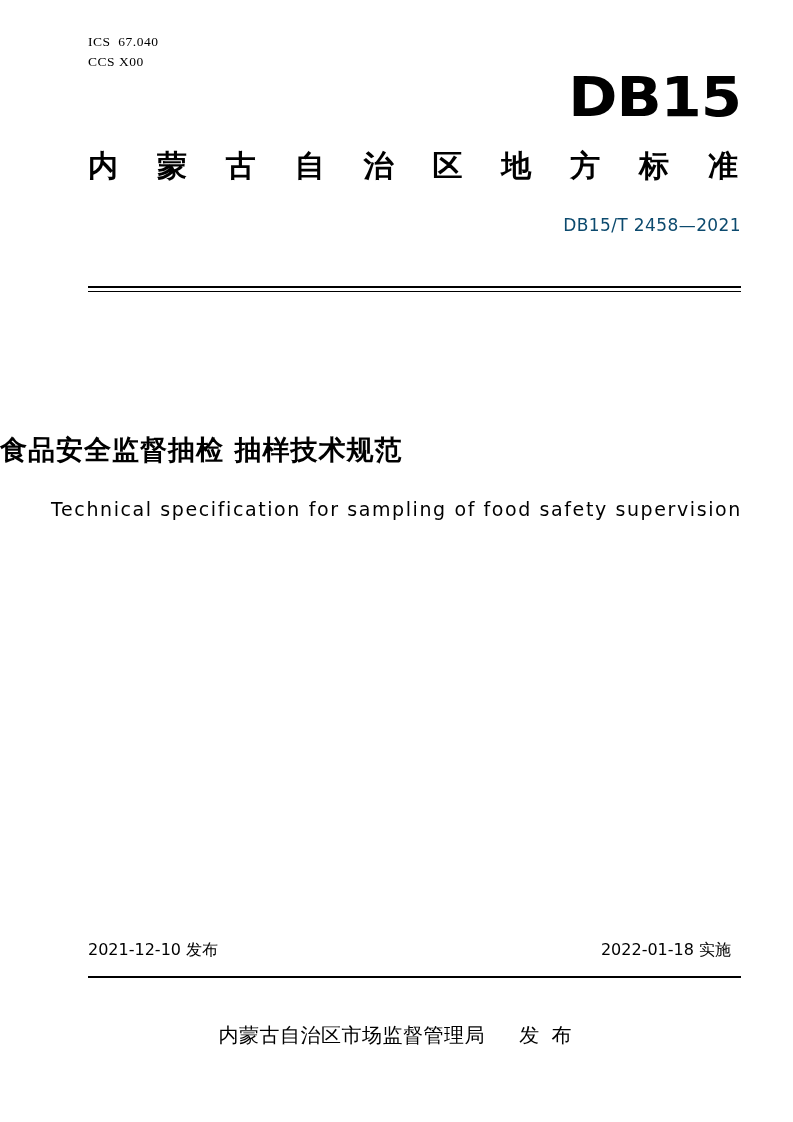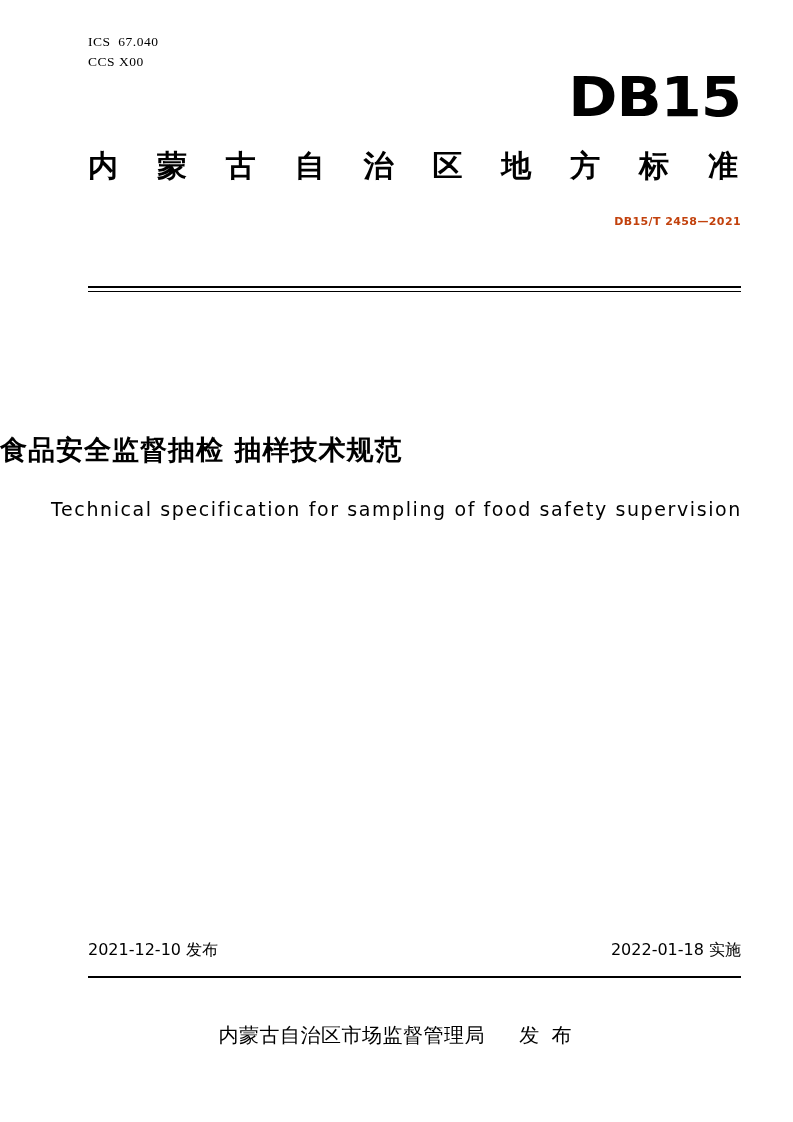--- a/index.html
+++ b/index.html
@@ -70,24 +70,24 @@
   .std-title span {
     display: inline-block;
   }
 
   
   .std-number {
     position: absolute;
     right: 52px;
     top: 215px;
     font-family: "DejaVu Sans", sans-serif;
-    font-weight: 700;
-    font-size: 11px;
+    font-weight: 400;
+    font-size: 17px;
     letter-spacing: 0.4px;
-    color: #c2410c;
+    color: #0c4a6e;
   }
 
   
   .rule-top {
     position: absolute;
     left: 88px;
     right: 52px;
     top: 286px;
     height: 2px;
     background: #000;
@@ -122,21 +122,21 @@
     font-family: "DejaVu Sans", sans-serif;
     font-size: 19px;
     letter-spacing: 1.6px;
     color: #000;
   }
 
   
   .dates {
     position: absolute;
     left: 88px;
-    right: 52px;
+    right: 62px;
     top: 940px;
     display: flex;
     justify-content: space-between;
     font-family: "DejaVu Sans", sans-serif;
     font-size: 16px;
     color: #000;
   }
 
   
   .rule-bottom {

